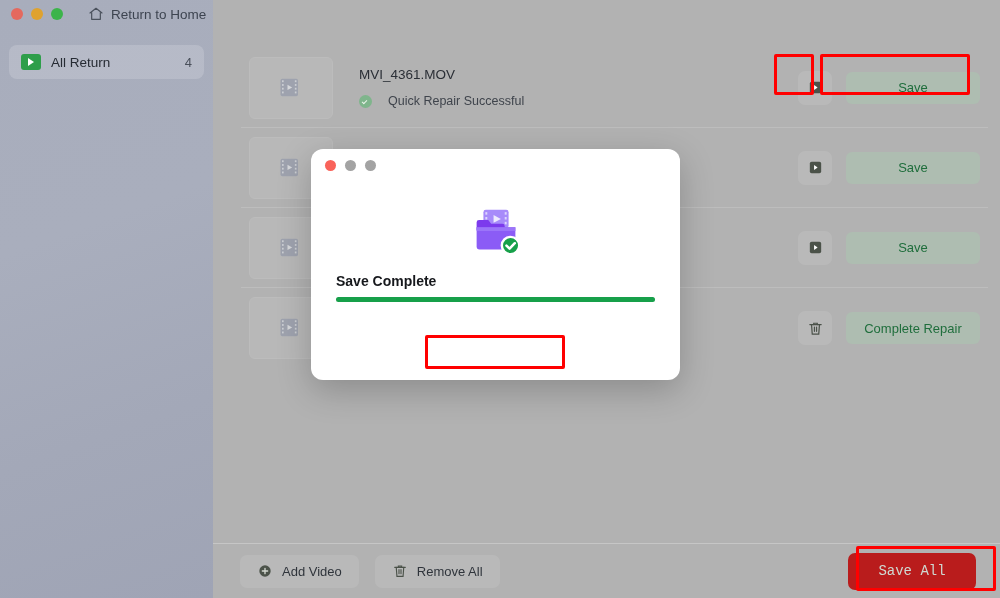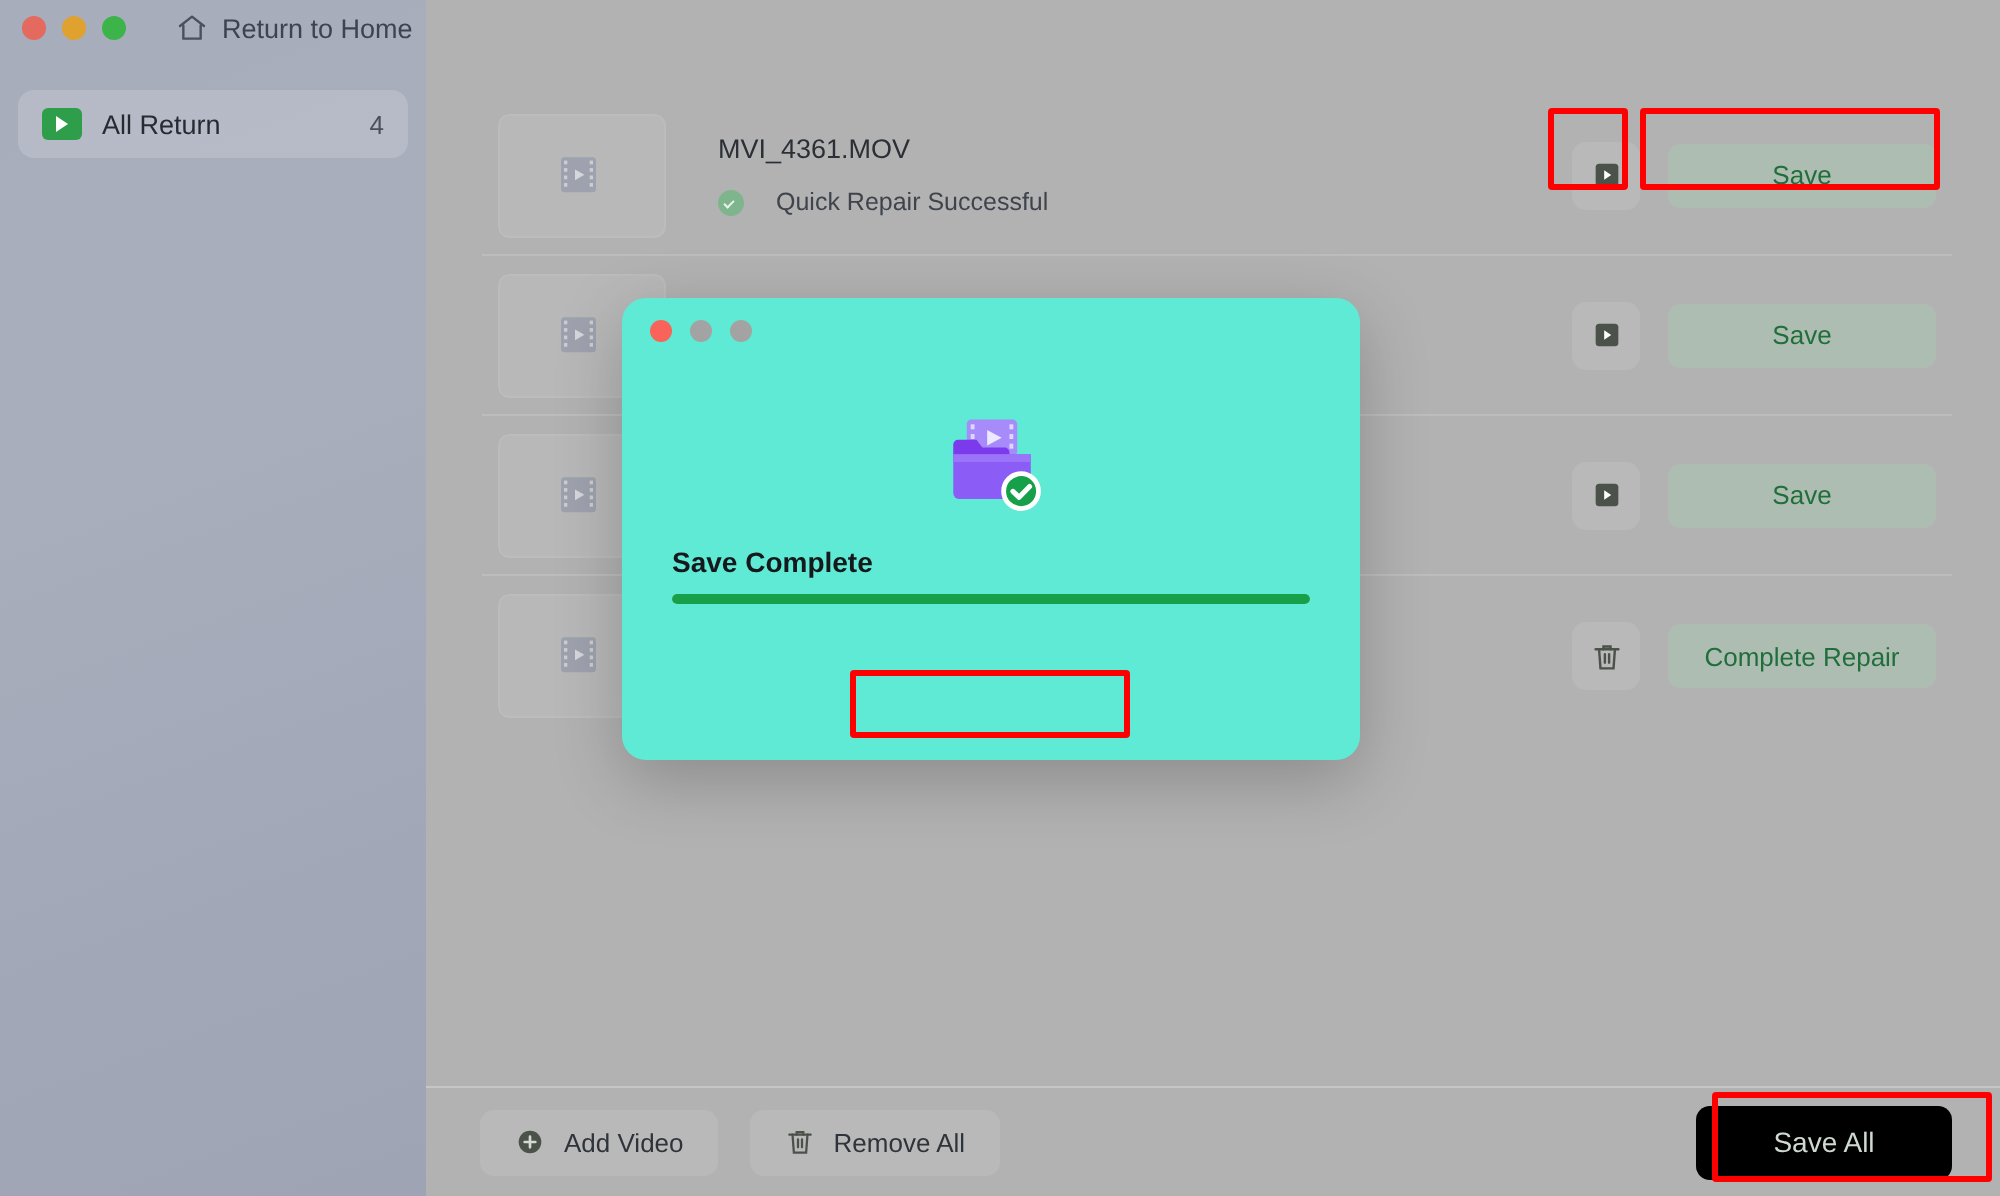--- a/index.html
+++ b/index.html
@@ -61,21 +61,21 @@
 
   
   .main {
     position: absolute; left: 213px; top: 0;
     width: 787px; height: 598px;
     background: #b2b2b2;
   }
   .list-area {
     position: absolute; left: 0; top: 0;
     width: 787px; height: 543px;
-    padding: 48px 24px 0 28px;
+    padding: 48px 12px 0 28px;
   }
   .row {
     position: relative;
     height: 80px;
     display: flex; align-items: center;
     border-bottom: 1px solid #bdbdbd;
     padding: 0 8px;
   }
   .row:last-child { border-bottom: none; }
 
@@ -142,30 +142,30 @@
     display: flex; align-items: center; gap: 9px;
     padding: 0 17px;
     font-size: 13px; color: #2f343b;
     border: none; cursor: pointer;
     font-family: "Liberation Sans", sans-serif;
   }
   .ghost-btn svg { width: 16px; height: 16px; display: block; }
   .spacer { flex: 1; }
   .save-all {
     width: 128px; height: 37px; border-radius: 7px;
-    background: #000000; color: #cfd9d2;
+    background: #b91c1c; color: #cfd9d2;
     font-size: 14px; border: none; cursor: pointer;
-    font-family: Liberation Sans, sans-serif;
+    font-family: Liberation Mono, monospace;
   }
 
   
   .modal {
     position: absolute; left: 311px; top: 149px;
     width: 369px; height: 231px;
-    background: #5eead4;
+    background: #ffffff;
     border-radius: 12px;
     box-shadow: 0 10px 34px rgba(0,0,0,0.22);
     overflow: hidden;
     padding-left: 28px;
   }
   .modal-dots { position: absolute; left: 14px; top: 11px; display: flex; gap: 9px; }
   .mdot { width: 11px; height: 11px; border-radius: 50%; }
   .mdot.r { background: #f9635a; }
   .mdot.g1, .mdot.g2 { background: #a3a3a3; }
 

